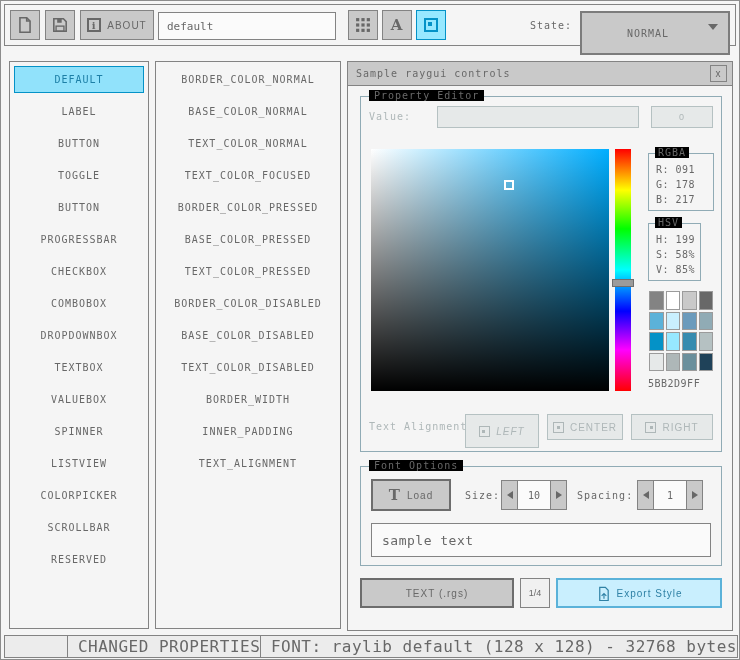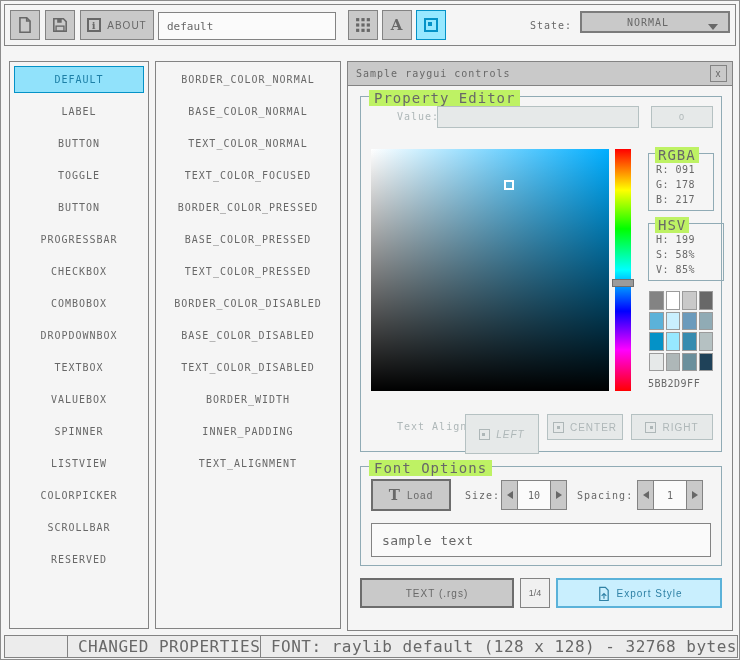--- a/index.html
+++ b/index.html
@@ -2,21 +2,21 @@
 <html><head>
 <meta charset="utf-8">
 <style>
   * { margin:0; padding:0; box-sizing:border-box; }
   html,body { background:#dcdcdc; }
   body { font-family:"DejaVu Sans Mono", monospace; }
   #app { position:relative; width:740px; height:660px; background:#f5f5f5;
          border:1px solid #8c8c8c; overflow:hidden; }
   .abs { position:absolute; }
   .txt { font-size:10px; color:#686868; letter-spacing:1px; white-space:nowrap; }
-  .dim { color:#aeb7b8;margin-left:28px; }
+  .dim { color:#aeb7b8; }
 
   
   .btn { background:#c9c9c9; border:1px solid #838383; color:#686868;
          display:flex; align-items:center; justify-content:center; gap:6px;
          font-size:10px; letter-spacing:1px; cursor:default; }
   .btn-strong { border:2px solid #6d6d6d; }
   .btn-active { background:#97e8ff; border:1px solid #0492c7; }
   .btn-focused { background:#c9effe; border:2px solid #5bb2d9; color:#2f81a5; }
   .btn-disabled { background:#e6e9e9; border:1px solid #b5c1c2; color:#aeb7b8; }
 
@@ -28,22 +28,22 @@
              color:#686868; border:1px solid transparent; }
   .lv-item.selected { background:#91e2fb; border-color:#0492c7; color:#1d7fa6; }
 
   
   .titlebar { height:24px; background:#c9c9c9; border-bottom:1px solid #838383;
               display:flex; align-items:center; padding:0 5px 0 8px; }
   .close-btn { width:17px; height:17px; margin-left:auto; font-size:10px; }
 
   
   .groupbox { position:absolute; border:1px solid #90abb5; }
-  .grouplabel { position:absolute; top:-7px; left:8px; background:#bef264;
-                padding:0 5px; font-size:14px; color:#686868; letter-spacing:1px; }
+  .grouplabel { position:absolute; top:-7px; left:8px; background:#000000;
+                padding:0 5px; font-size:10px; color:#686868; letter-spacing:1px; }
 
   
   .tb { border:1px solid #838383; background:#fbfbfb; color:#686868;
         font-family:"DejaVu Sans Mono",monospace; font-size:11px; padding:0 8px; outline:none; }
   .tb.disabled { background:#e6e9e9; border-color:#b5c1c2; }
 
   
   .sv-panel { position:absolute; }
   .sv-cursor { position:absolute; width:10px; height:10px; border:2px solid #ffffff; }
   .hue-bar { position:absolute;
@@ -137,21 +137,21 @@
 
     <button class="btn btn-active abs" style="left:411px; top:5px; width:30px; height:30px;">
       <svg width="16" height="16" viewBox="0 0 16 16">
         <rect x="2" y="2" width="12" height="12" fill="none" stroke="#0492c7" stroke-width="2"></rect>
         <rect x="5" y="5" width="4" height="4" fill="#0492c7"></rect>
       </svg>
     </button>
 
     <span class="txt abs" style="right:163px; top:15px;">State:</span>
 
-    <div class="btn abs" style="right:5px; top:6px; width:150px; height:22px; border:2px solid #7c7c7c;">
+    <div class="btn abs" style="right:5px; top:6px; width:150px; height:44px; border:2px solid #7c7c7c;">
       <span style="margin-right:14px;">NORMAL</span>
       <span class="caret-down abs" style="right:10px; top:11px;"></span>
     </div>
   </div>
 
   <div class="panel listview" style="left:8px; top:60px; width:140px; height:568px;">
 
   <div class="lv-item selected">DEFAULT</div>
       <div class="lv-item">LABEL</div>
       <div class="lv-item">BUTTON</div>
@@ -214,21 +214,21 @@
 
       <div class="groupbox" style="left:287px; top:56px; width:66px; height:58px;">
         <span class="grouplabel" style="left:6px; padding:0 3px;">RGBA</span>
         <div style="padding:8px 0 0 7px;">
           <div class="txt" style="letter-spacing:0.5px; line-height:15px;">R: 091</div>
           <div class="txt" style="letter-spacing:0.5px; line-height:15px;">G: 178</div>
           <div class="txt" style="letter-spacing:0.5px; line-height:15px;">B: 217</div>
         </div>
       </div>
 
-      <div class="groupbox" style="left:287px; top:126px; width:76px; height:58px;">
+      <div class="groupbox" style="left:287px; top:126px; width:53px; height:58px;">
         <span class="grouplabel" style="left:6px; padding:0 3px;">HSV</span>
         <div style="padding:8px 0 0 7px;">
           <div class="txt" style="letter-spacing:0.5px; line-height:15px;">H: 199</div>
           <div class="txt" style="letter-spacing:0.5px; line-height:15px;">S: 58%</div>
           <div class="txt" style="letter-spacing:0.5px; line-height:15px;">V: 85%</div>
         </div>
       </div>
 
       <div class="palette abs" style="left:288px; top:194px; width:64px; height:80px;">
 
@@ -246,21 +246,21 @@
           <div class="palette-cell" style="background-color: rgb(181, 193, 194);"></div>
           <div class="palette-cell" style="background-color: rgb(230, 233, 233);"></div>
           <div class="palette-cell" style="background-color: rgb(174, 183, 184);"></div>
           <div class="palette-cell" style="background-color: rgb(106, 143, 156);"></div>
           <div class="palette-cell" style="background-color: rgb(31, 66, 89);"></div>
         </div>
 
       <span class="txt abs" style="left:287px; top:281px; letter-spacing:0.5px;">5BB2D9FF</span>
 
       <span class="txt dim abs" style="left:8px; top:324px;">Text Alignment:</span>
-      <button class="btn btn-disabled abs" style="left:104px; top:317px; width:74px; height:40px;font-style:italic;">
+      <button class="btn btn-disabled abs" style="left:104px; top:317px; width:74px; height:34px;font-style:italic;">
         <span class="align-ico l"></span>
         <span>LEFT</span>
       </button>
       <button class="btn btn-disabled abs" style="left:186px; top:317px; width:76px; height:26px;">
         <span class="align-ico c"></span>
         <span>CENTER</span>
       </button>
       <button class="btn btn-disabled abs" style="left:270px; top:317px; width:82px; height:26px;">
         <span class="align-ico r"></span>
         <span>RIGHT</span>

